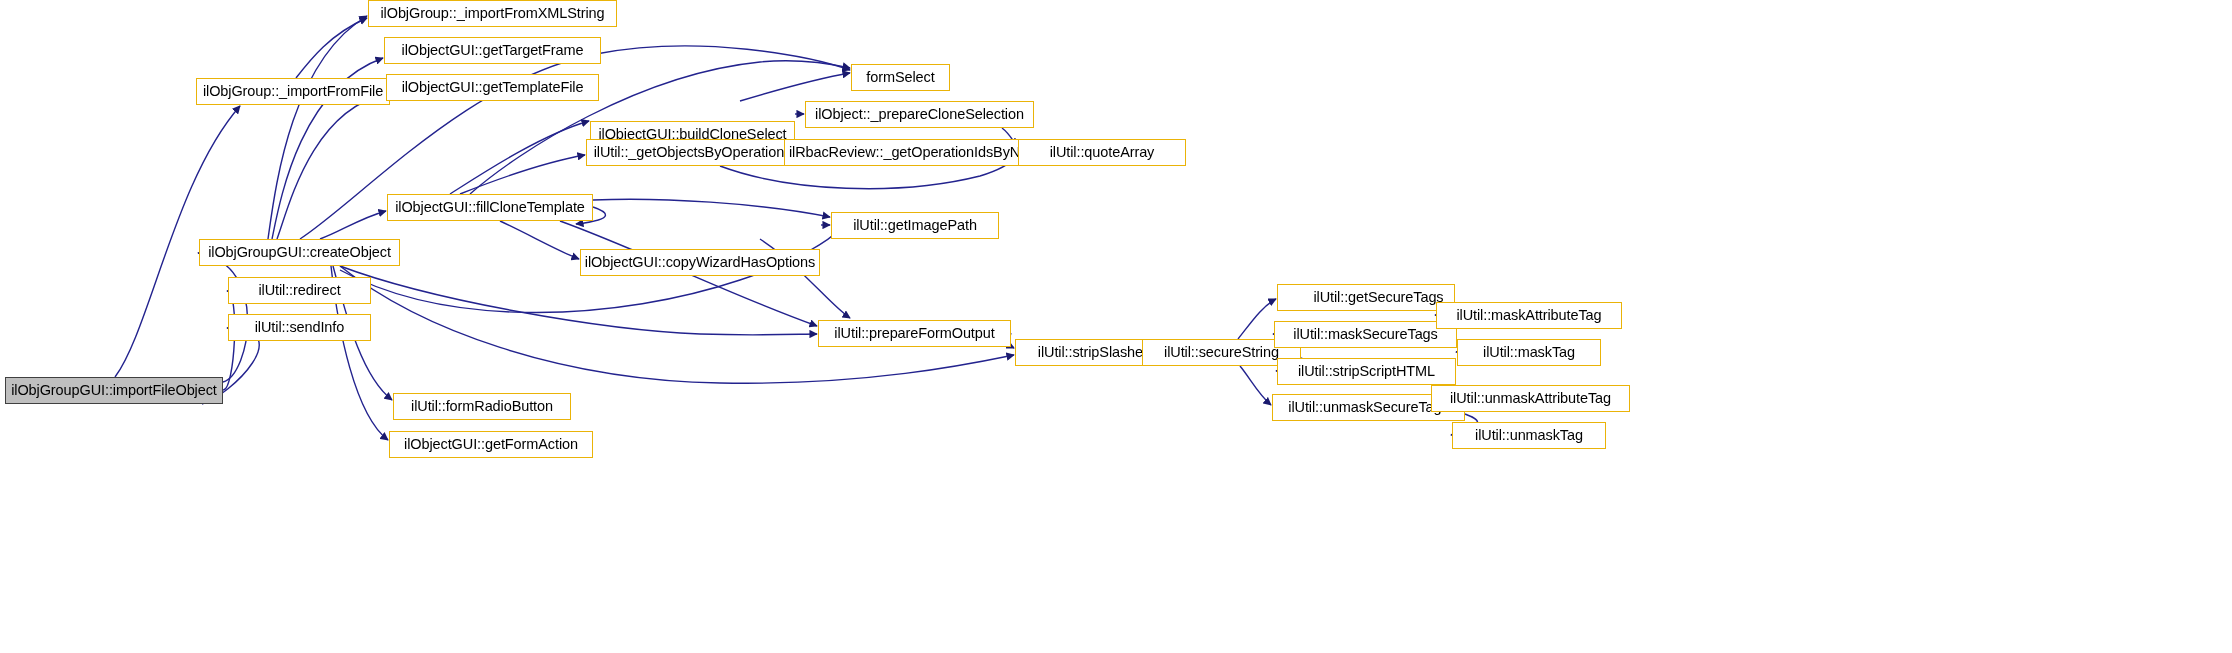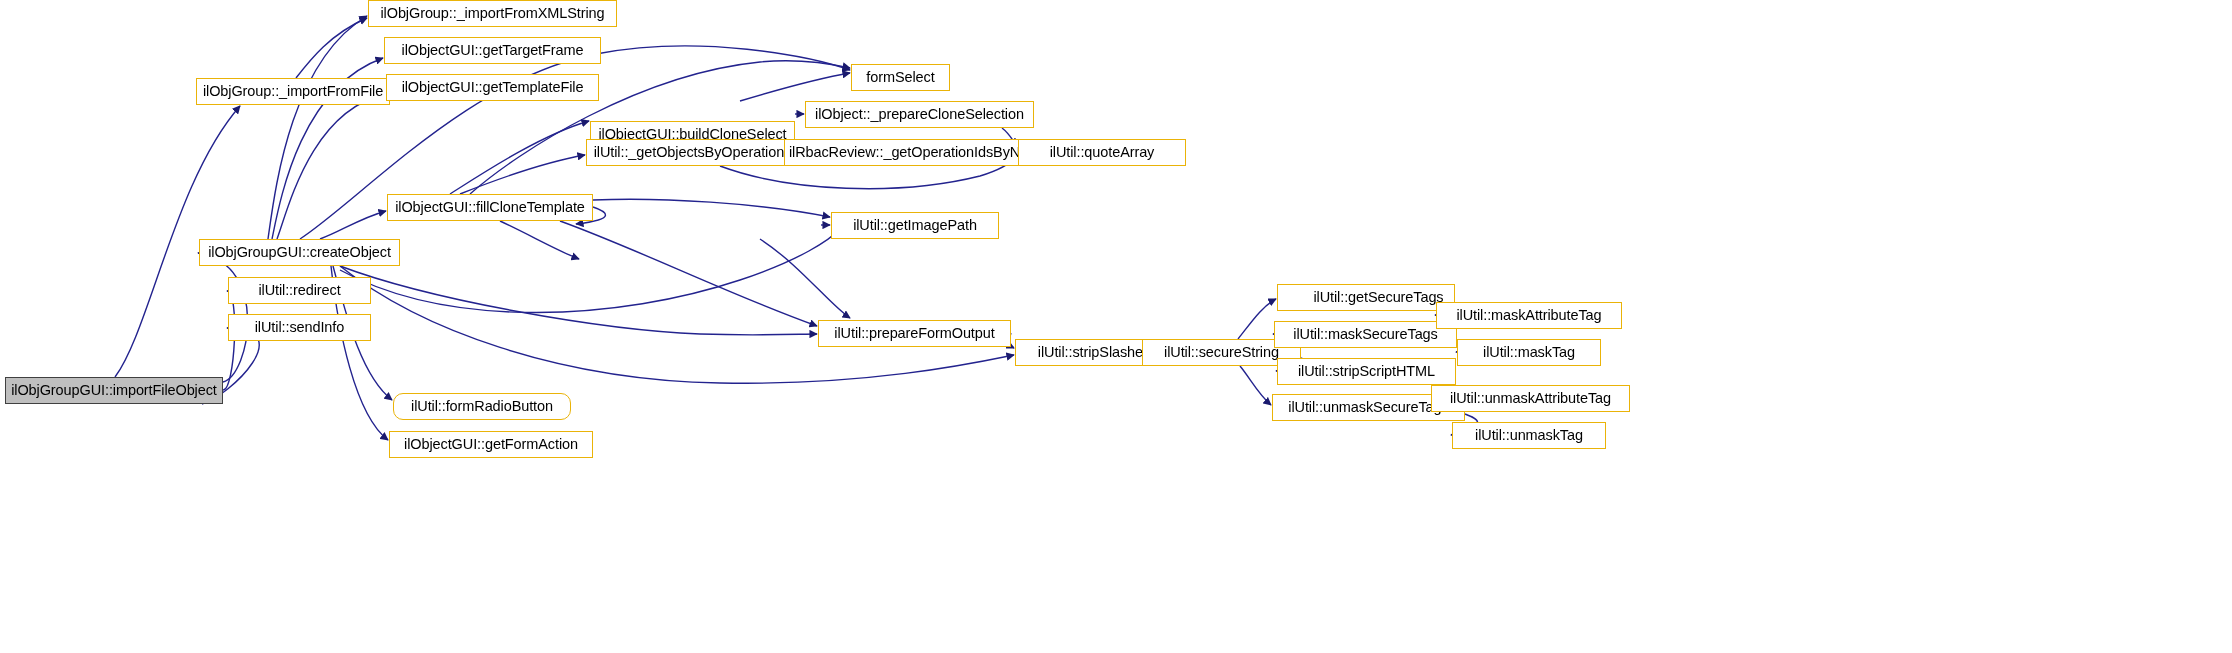--- a/index.html
+++ b/index.html
@@ -130,31 +130,34 @@
       </div>
       <div class="node" style="left: 228px; top: 277px; width: 143px; height: 27px;">
         <span class="node-label">ilUtil::redirect</span>
       </div>
       <div class="node" style="left: 228px; top: 314px; width: 143px; height: 27px;">
         <span class="node-label">ilUtil::sendInfo</span>
       </div>
       <div class="node" style="left: 387px; top: 194px; width: 206px; height: 27px;">
         <span class="node-label">ilObjectGUI::fillCloneTemplate</span>
       </div>
-      <div class="node" style="left: 393px; top: 393px; width: 178px; height: 27px; border-radius: 10px;">
+      <div class="node" style="left: 393px; top: 393px; width: 178px; height: 27px;">
         <span class="node-label">ilUtil::formRadioButton</span>
       </div>
       <div class="node" style="left: 389px; top: 431px; width: 204px; height: 27px;">
         <span class="node-label">ilObjectGUI::getFormAction</span>
       </div>
       <div class="node" style="left: 590px; top: 101px; width: 205px; height: 27px; margin-top: 20px;">
         <span class="node-label">ilObjectGUI::buildCloneSelect</span>
       </div>
       <div class="node" style="left: 586px; top: 139px; width: 213px; height: 27px;">
         <span class="node-label">ilUtil::_getObjectsByOperations</span>
+      </div>
+      <div class="node" style="left: 580px; top: 249px; width: 240px; height: 27px;">
+        <span class="node-label">ilObjectGUI::copyWizardHasOptions</span>
       </div>
       <div class="node" style="left: 851px; top: 64px; width: 99px; height: 27px;">
         <span class="node-label">formSelect</span>
       </div>
       <div class="node" style="left: 805px; top: 101px; width: 229px; height: 27px;">
         <span class="node-label">ilObject::_prepareCloneSelection</span>
       </div>
       <div class="node" style="left: 784px; top: 139px; width: 269px; height: 27px;">
         <span class="node-label">ilRbacReview::_getOperationIdsByName</span>
       </div>

